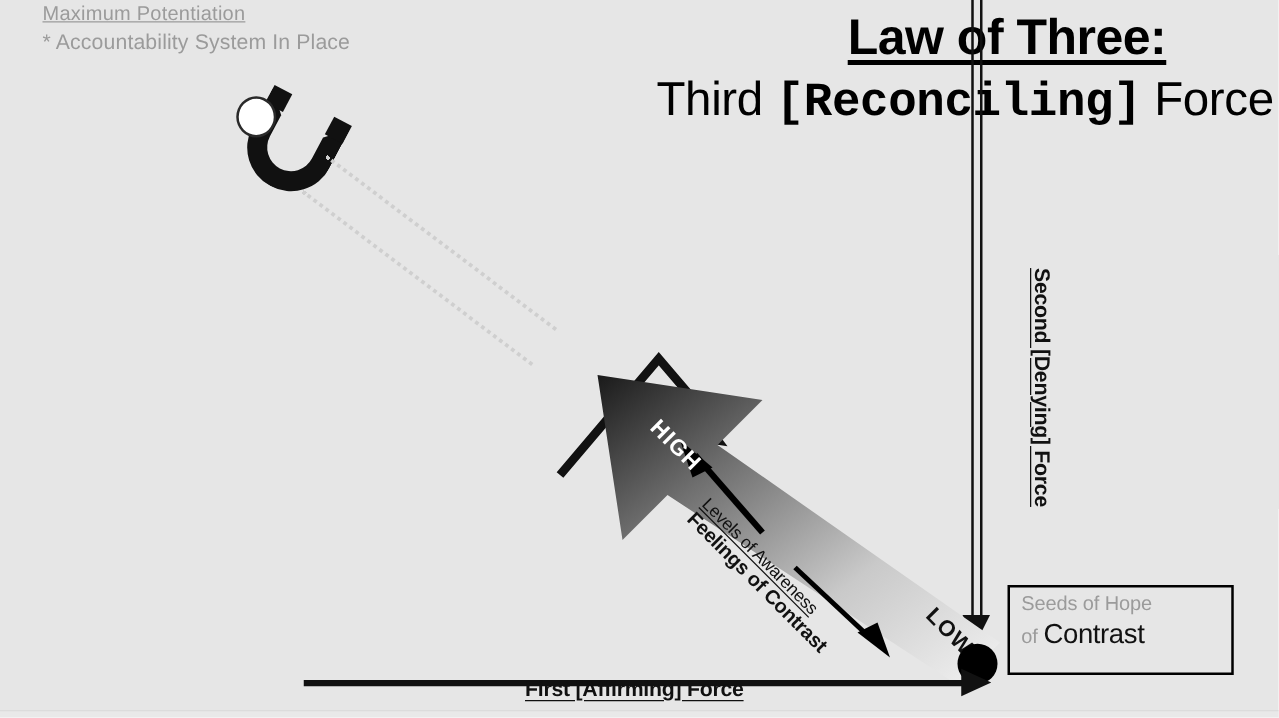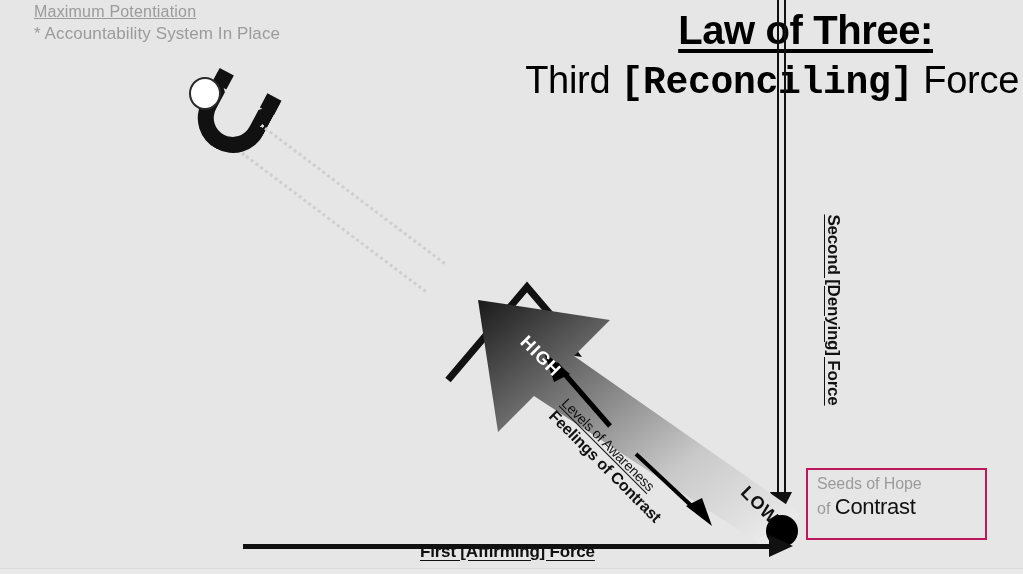--- a/index.html
+++ b/index.html
@@ -300,21 +300,21 @@
     white-space: nowrap;
   }
 
   
   #seeds {
     position: absolute;
     left: 806px;
     top: 468px;
     width: 181px;
     height: 72px;
-    border: 2px solid #be185d;
+    border: 2px solid #000000;
     background: #e6e6e6;
     box-sizing: border-box;
     padding: 5px 0 0 9px;
     line-height: 1.16;
   }
   #seeds .sd {
     display: block;
     font-size: 16px;
     color: #9b9b9b;
     letter-spacing: -.1px;

